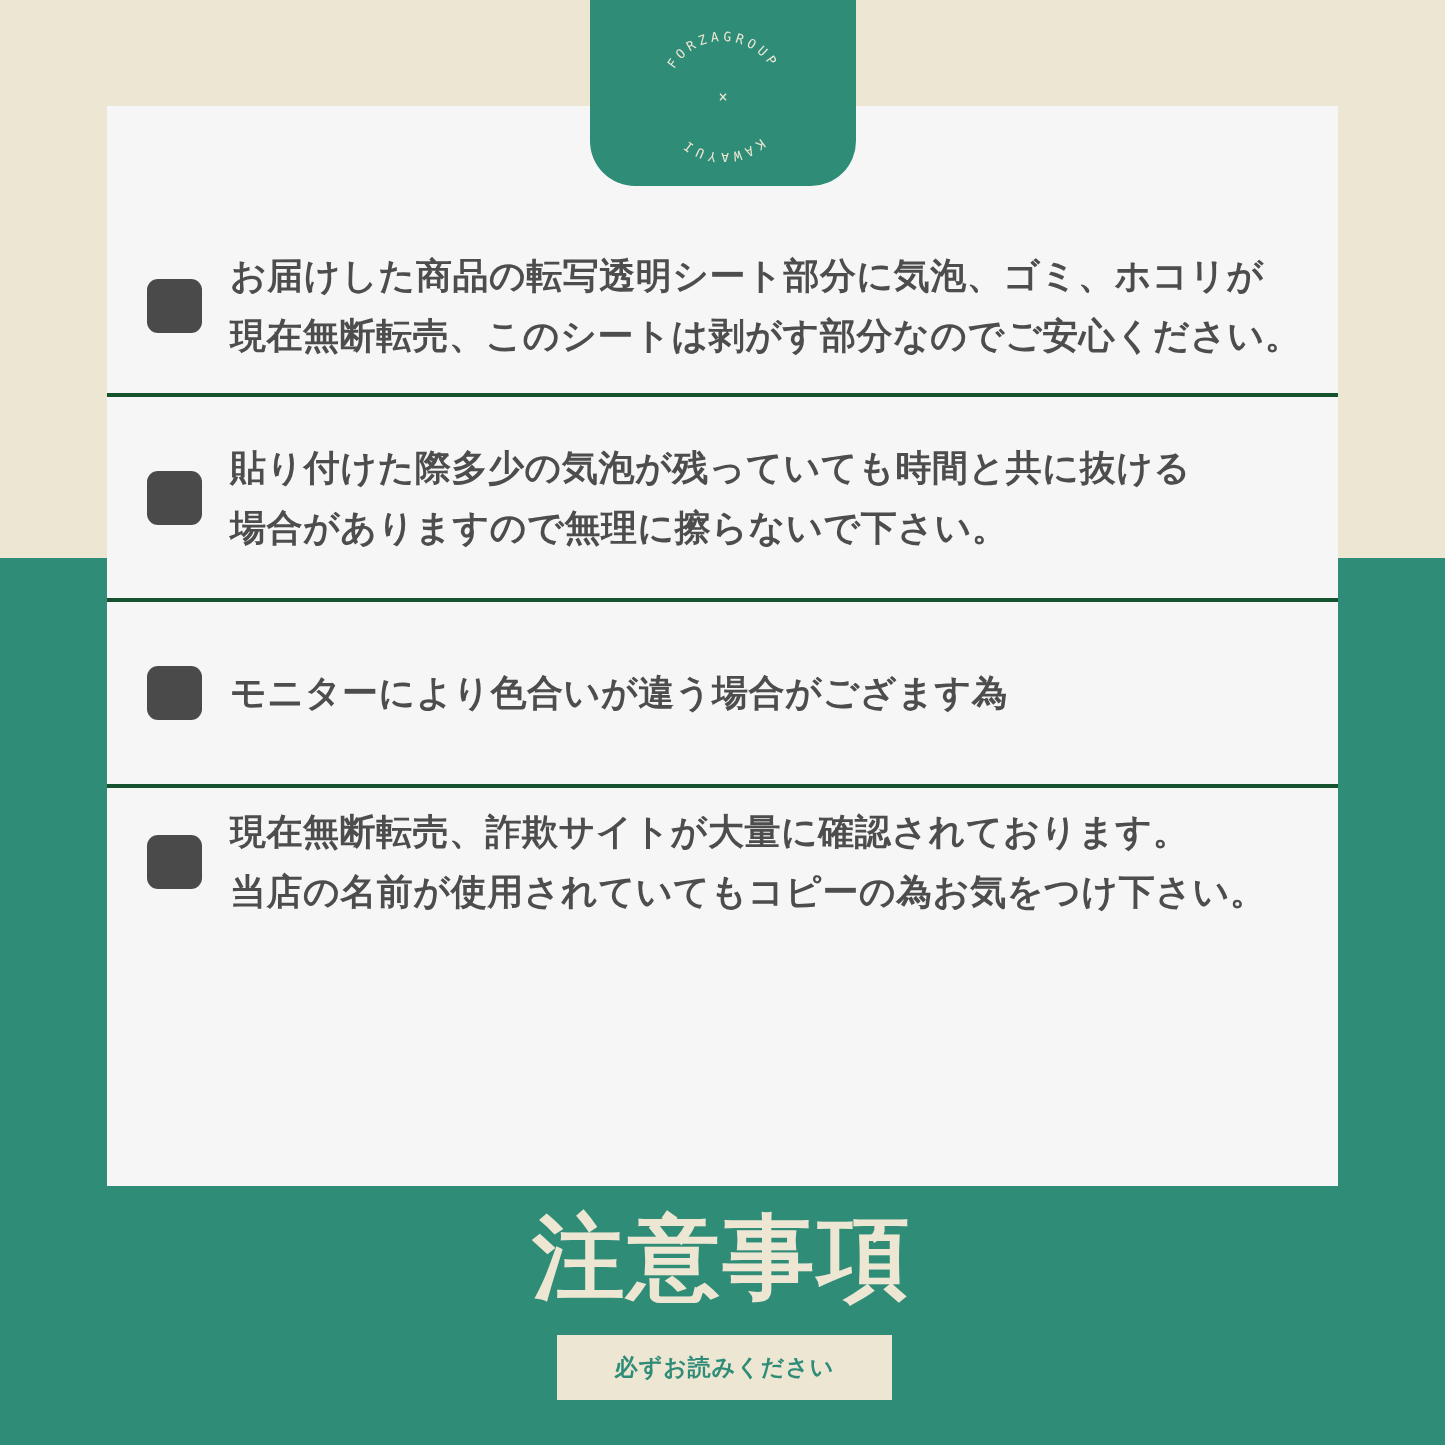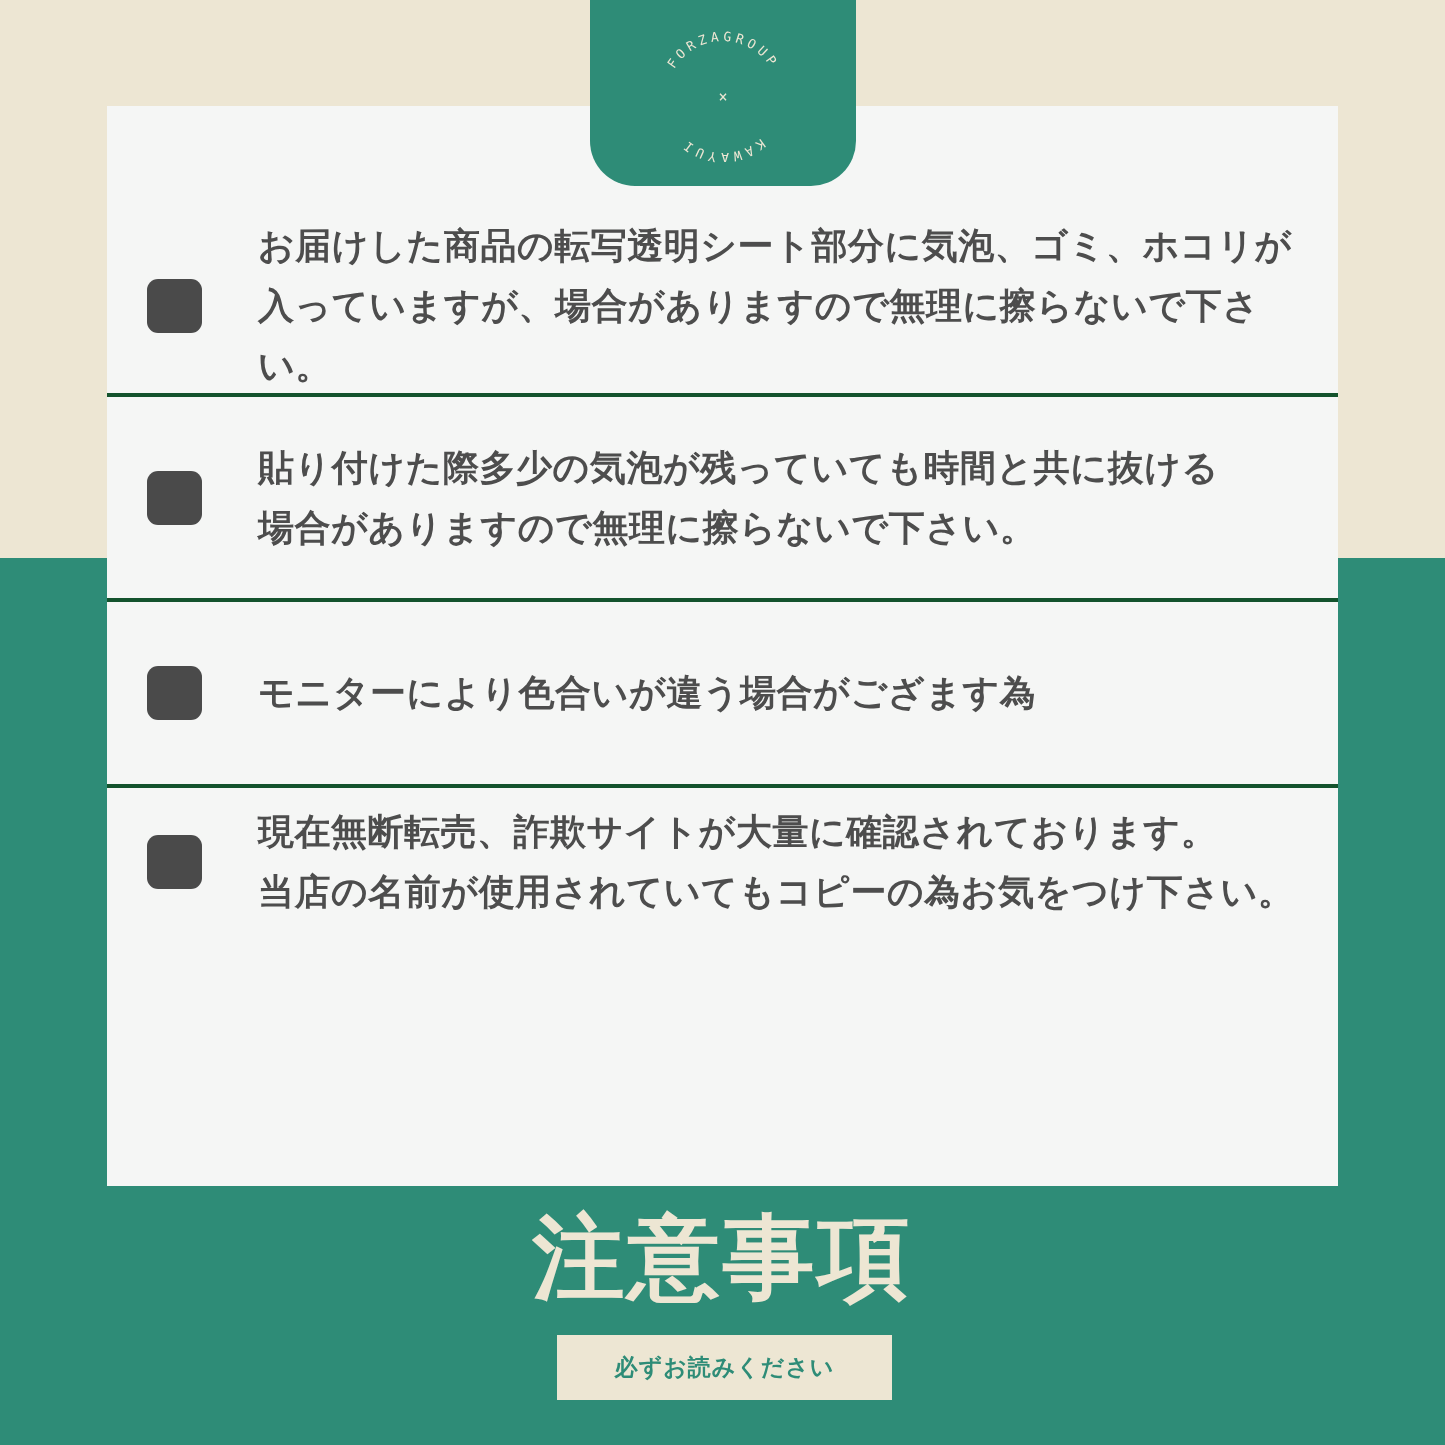--- a/index.html
+++ b/index.html
@@ -24,21 +24,21 @@
   .panel {
     position: absolute;
     left: 107px; top: 106px;
     width: 1231px; height: 1080px;
     background: #F5F6F5;
   }
   .row {
     box-sizing: border-box;
     display: flex;
     align-items: center;
-    gap: 56px;
+    gap: 28px;
     padding-left: 40px;
     padding-right: 30px;
   }
   .row-sep { border-top: 4px solid #14532d; }
   .row-1 { height: 287px; padding-top: 112px; }
   .row-2 { height: 205px; }
   .row-3 { height: 186px; }
   .row-4 { height: 151px; }
   .row-5 { height: 174px; }
 
@@ -106,21 +106,21 @@
 <div class="stage">
 
   <div class="bg-bottom"></div>
 
   <div class="panel">
 
     <div class="row row-1">
       <span class="check"></span>
       <div class="lines">
         <div class="line">お届けした商品の転写透明シート部分に気泡、ゴミ、ホコリが</div>
-        <div class="line">入っていますが、場合がありますので無理に擦らないで下さい。</div>
+        <div class="line">現在無断転売、このシートは剥がす部分なのでご安心ください。</div>
       </div>
     </div>
 
     <div class="row row-2 row-sep">
       <span class="check"></span>
       <div class="lines">
         <div class="line">貼り付けた際多少の気泡が残っていても時間と共に抜ける</div>
         <div class="line">場合がありますので無理に擦らないで下さい。</div>
       </div>
     </div>

